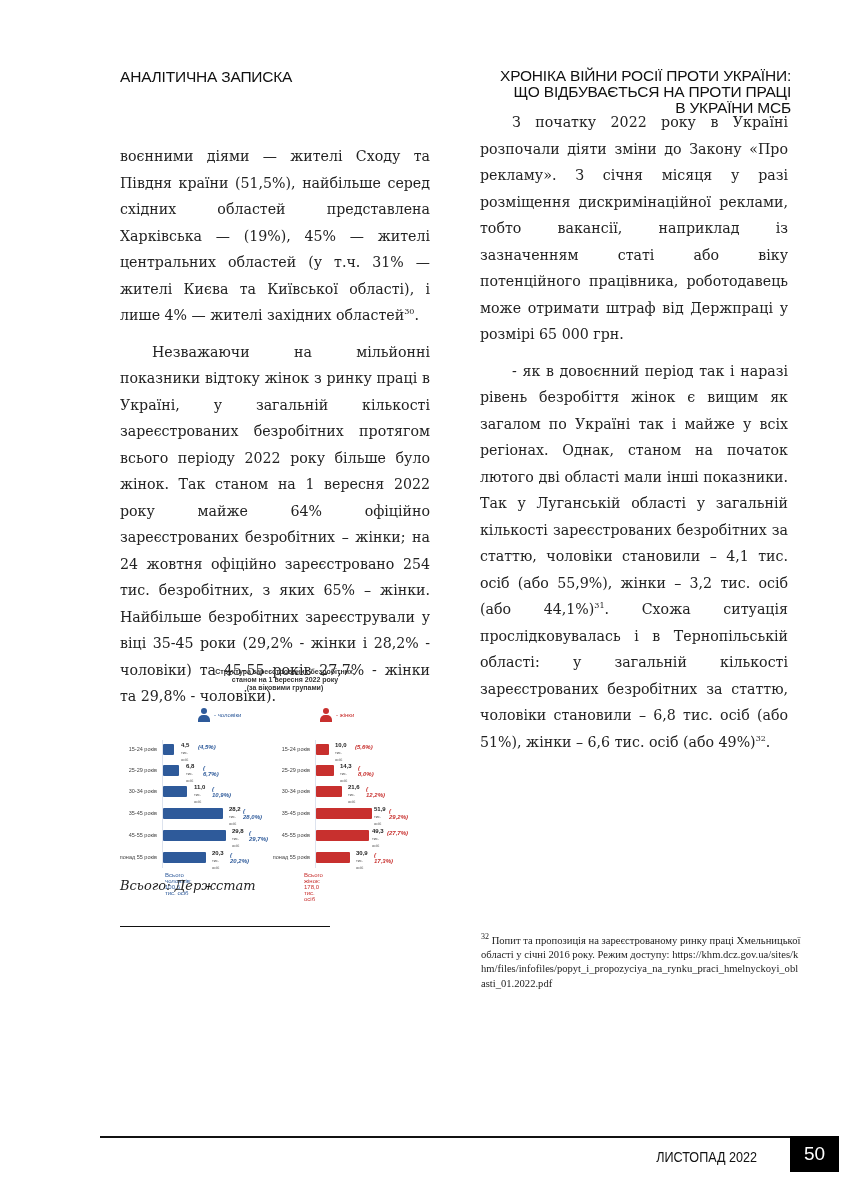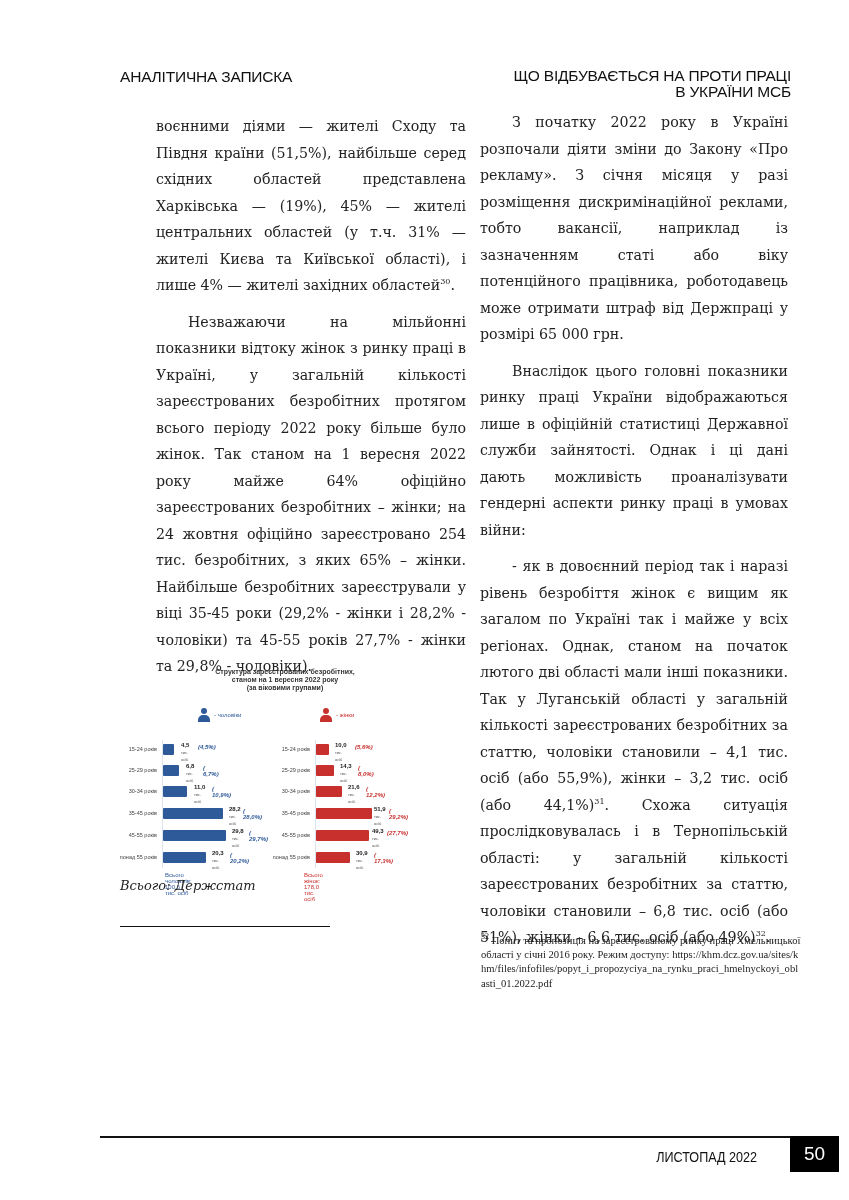--- a/index.html
+++ b/index.html
@@ -1,20 +1,20 @@
 <!DOCTYPE html>
 <html><head>
 <meta charset="utf-8">
 <style>
   html, body { margin: 0; padding: 0; background: #ffffff; }
   body { width: 849px; height: 1200px; position: relative; overflow: hidden; color: #1a1a1a; }
   .hdr-left { position: absolute; left: 120px; top: 68px; font-family: "Liberation Sans", sans-serif; font-size: 15.5px; letter-spacing: -0.2px; color: #111; }
   .hdr-right { position: absolute; right: 58px; top: 68px; font-family: "Liberation Sans", sans-serif; font-size: 15.5px; line-height: 16px; text-align: right; letter-spacing: -0.2px; color: #111; }
   .col { position: absolute; font-family: "DejaVu Serif", serif; font-size: 14.2px; line-height: 26.5px; text-align: justify; color: #222; }
-  .col-left { left: 120px; top: 113px; width: 310px; margin-left: 36px; }
+  .col-left { left: 120px; top: 143px; width: 310px; }
   .col-right { left: 480px; top: 109px; width: 308px; }
   .col p { margin: 0; }
   .col .indent { text-indent: 32px; }
   .col .gap { margin-top: 10px; }
   sup { font-size: 8px; line-height: 0; vertical-align: super; }
 
   .chart { position: absolute; left: 115px; top: 660px; width: 340px; height: 220px; font-family: "Liberation Sans", sans-serif; }
   .chart-title { position: absolute; left: 0; width: 340px; top: 8px; text-align: center; font-size: 7px; font-weight: bold; line-height: 8px; color: #333; }
   .legend { position: absolute; top: 48px; font-size: 6px; }
   .legend .ico { display: inline-block; vertical-align: middle; width: 12px; height: 14px; position: relative; }
@@ -40,20 +40,21 @@
 
   .foot-rule { position: absolute; left: 100px; top: 1136px; width: 704px; height: 2px; background: #111; }
   .foot-month { position: absolute; right: 92px; top: 1149px; font-family: "Liberation Sans", sans-serif; font-size: 14px; color: #111; transform: scaleX(0.9); transform-origin: right; }
   .foot-num { position: absolute; left: 790px; top: 1136px; width: 49px; height: 36px; background: #000; color: #fff; font-family: "Liberation Sans", sans-serif; font-size: 19px; text-align: center; line-height: 36px; }
 </style>
 </head>
 <body>
 
 <div class="hdr-left">АНАЛІТИЧНА ЗАПИСКА</div>
 <div class="hdr-right">
+  <div>ХРОНІКА ВІЙНИ РОСІЇ ПРОТИ УКРАЇНИ:</div>
   <div>ЩО ВІДБУВАЄТЬСЯ НА ПРОТИ ПРАЦІ</div>
   <div>В УКРАЇНИ МСБ</div>
 </div>
 
 <div class="col col-left">
   <p><span>воєнними діями — жителі Сходу та Півдня країни (51,5%), найбільше серед східних областей представлена Харківська — (19%), 45% — жителі центральних областей (у т.ч. 31% — жителі Києва та Київської області), і лише 4% — жителі західних областей</span><sup>30</sup>.</p>
   <p class="indent gap">Незважаючи на мільйонні показники відтоку жінок з ринку праці в Україні, у загальній кількості зареєстрованих безробітних протягом всього періоду 2022 року більше було жінок. Так станом на 1 вересня 2022 року майже 64% офіційно зареєстрованих безробітних – жінки; на 24 жовтня офіційно зареєстровано 254 тис. безробітних, з яких 65% – жінки. Найбільше безробітних зареєстрували у віці 35-45 роки (29,2% - жінки і 28,2% - чоловіки) та 45-55 років 27,7% - жінки та 29,8% - чоловіки).</p>
 </div>
 
 <div class="chart">
@@ -150,21 +151,20 @@
       <div class="pct" style="left:106px; color:#c8302e">( 17,3%)</div>
     </div>
     <div class="total" style="left:36px; color:#c8302e">Всього жінок: 178,0 тис. осіб</div>
   </div>
 </div>
 
 <div class="source">Всього: Держстат</div>
 
 <div class="col col-right">
   <p class="indent">З початку 2022 року в Україні розпочали діяти зміни до Закону «Про рекламу». З січня місяця у разі розміщення дискримінаційної реклами, тобто вакансії, наприклад із зазначенням статі або віку потенційного працівника, роботодавець може отримати штраф від Держпраці у розмірі 65 000 грн.</p>
-  <p class="indent gap">Внаслідок цього головні показники ринку праці України відображаються лише в офіційній статистиці Державної служби зайнятості. Однак і ці дані дають можливість проаналізувати гендерні аспекти ринку праці в умовах війни:</p>
   <p class="indent gap"><span>-   як в довоєнний період так і наразі рівень безробіття жінок є вищим як загалом по Україні так і майже у всіх регіонах. Однак, станом на початок лютого дві області мали інші показники. Так у Луганській області у загальній кількості зареєстрованих безробітних за статтю, чоловіки становили – 4,1 тис. осіб (або 55,9%), жінки – 3,2 тис. осіб (або 44,1%)</span><sup>31</sup><span>. Схожа ситуація прослідковувалась і в Тернопільській області: у загальній кількості зареєстрованих безробітних за статтю, чоловіки становили – 6,8 тис. осіб (або 51%), жінки – 6,6 тис. осіб (або 49%)</span><sup>32</sup><span>.</span></p>
 </div>
 
 <div class="fn-rule"></div>
 <div class="fn fn-left">
 </div>
 <div class="fn fn-right">
   <p><sup>32</sup><span> Попит та пропозиція на зареєстрованому ринку праці Хмельницької області у січні 2016 року. Режим доступу: https://khm.dcz.gov.ua/sites/khm/files/infofiles/popyt_i_propozyciya_na_rynku_praci_hmelnyckoyi_oblasti_01.2022.pdf</span></p>
 </div>
 

